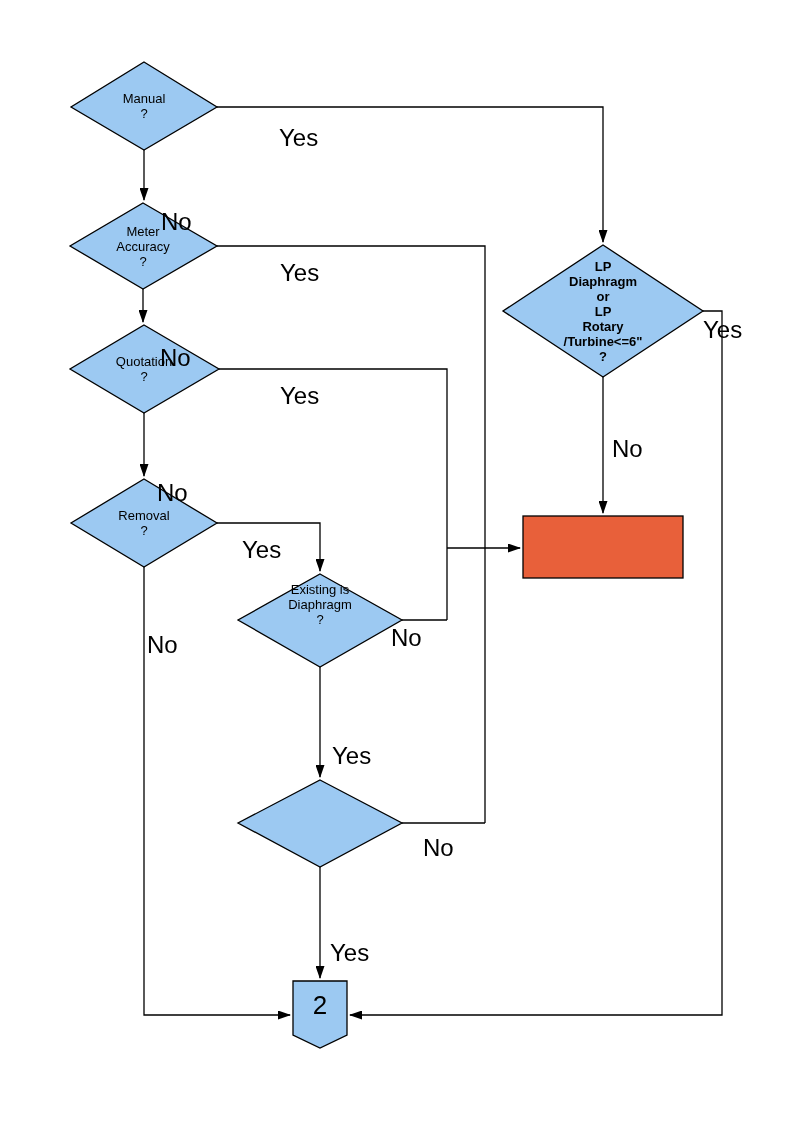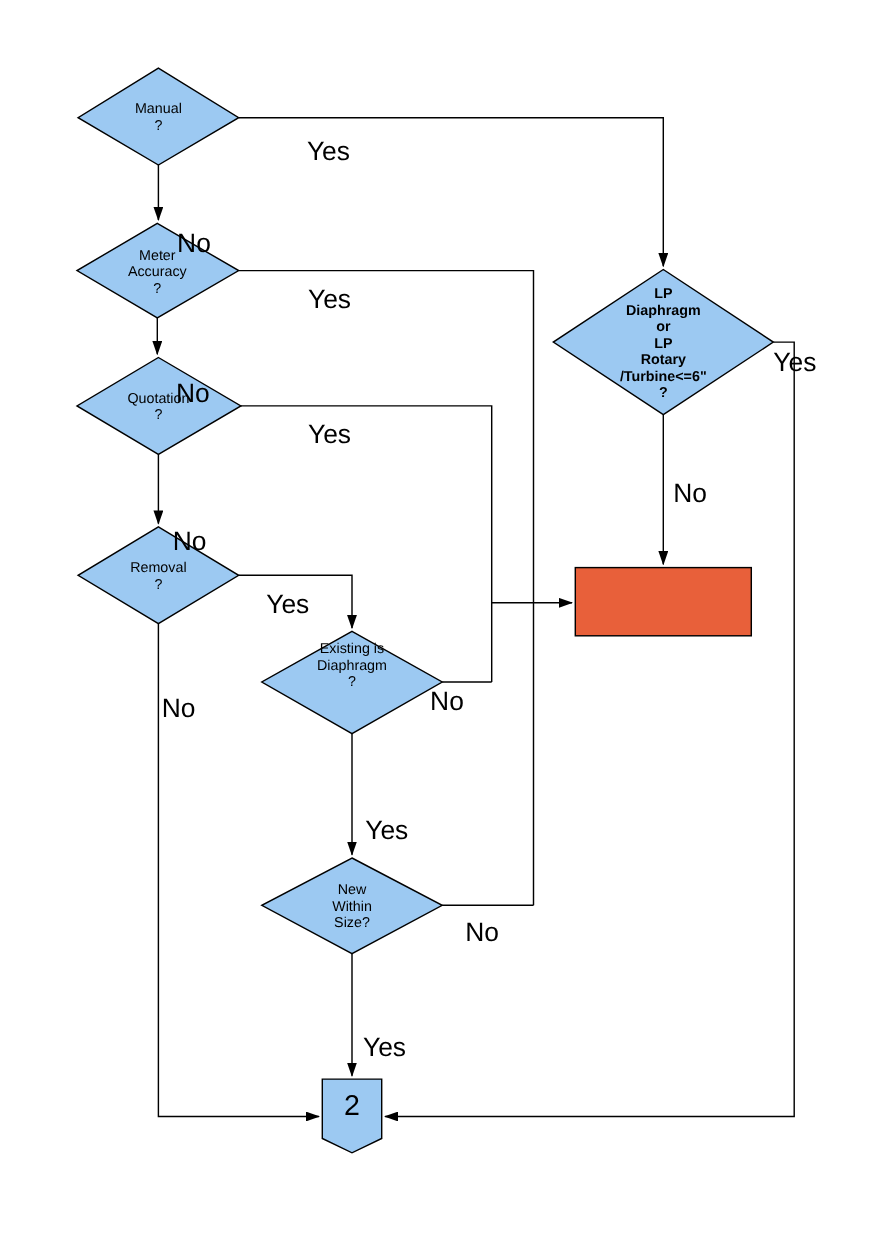--- a/index.html
+++ b/index.html
@@ -94,23 +94,20 @@
   <div class="node-label" style="left:73px; top:224px; width:140px;">Meter
 Accuracy
 ?</div>
   <div class="node-label" style="left:74px; top:354px; width:140px;">Quotation
 ?</div>
   <div class="node-label" style="left:74px; top:508px; width:140px;">Removal
 ?</div>
   <div class="node-label" style="left:250px; top:582px; width:140px;">Existing is
 Diaphragm
 ?</div>
-  <div class="node-label" style="left:250px; top:801px; width:140px;">New
-Within
-Size?</div>
   <div class="node-label" style="left:533px; top:259px; width:140px;font-weight:bold;">LP
 Diaphragm
 or
 LP
 Rotary
 /Turbine&lt;=6"
 ?</div>
   <div class="connector-label" style="left:293px; top:991px; width:54px;">2</div>
 
   <div class="edge-label" style="left:279px; top:78px;">Yes</div>

